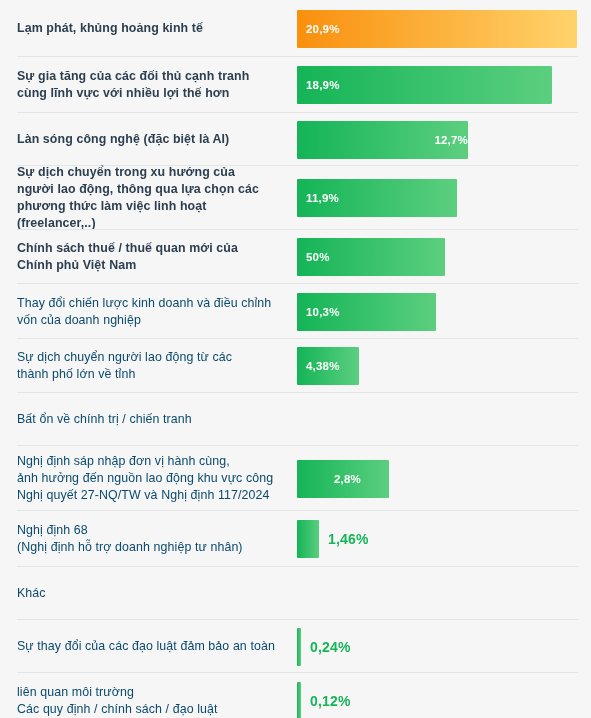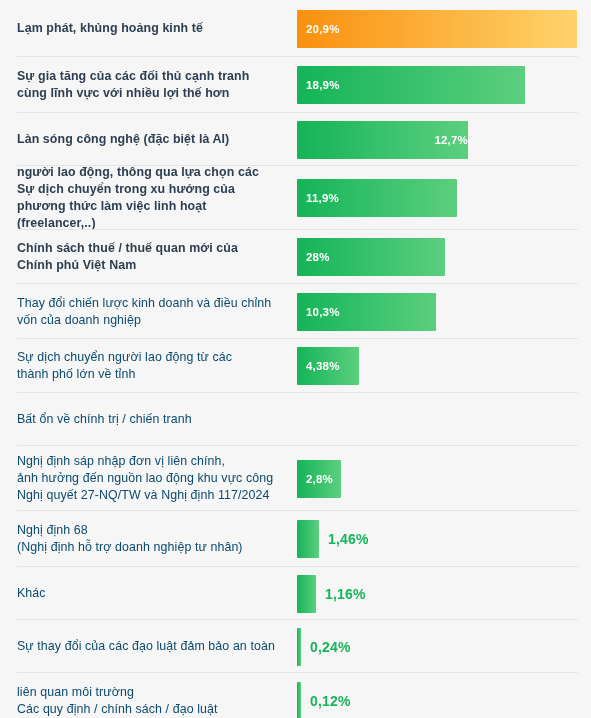--- a/index.html
+++ b/index.html
@@ -100,58 +100,58 @@
         </div>
       </div>
       <div class="sep"></div>
     </div>
     <div class="row" style="height: 56px;">
       <div class="label-cell bold">
         <div>Sự gia tăng của các đối thủ cạnh tranh</div>
         <div>cùng lĩnh vực với nhiều lợi thế hơn</div>
       </div>
       <div class="bar-cell">
-        <div class="bar green" style="width: 228px;">
+        <div class="bar green" style="width: 255px;">
           <span class="bar-value-in">18,9%</span>
         </div>
       </div>
       <div class="sep"></div>
     </div>
     <div class="row" style="height: 53px;">
       <div class="label-cell bold">
         <div>Làn sóng công nghệ (đặc biệt là AI)</div>
       </div>
       <div class="bar-cell">
         <div class="bar green" style="width: 171px; justify-content: flex-end;">
           <span class="bar-value-in">12,7%</span>
         </div>
       </div>
       <div class="sep"></div>
     </div>
     <div class="row" style="height: 64px;">
       <div class="label-cell bold">
+        <div>Sự dịch chuyển trong xu hướng của</div>
         <div>người lao động, thông qua lựa chọn các</div>
-        <div>Sự dịch chuyển trong xu hướng của</div>
         <div>phương thức làm việc linh hoạt (freelancer,..)</div>
       </div>
       <div class="bar-cell">
         <div class="bar green" style="width: 160px;">
           <span class="bar-value-in">11,9%</span>
         </div>
       </div>
       <div class="sep"></div>
     </div>
     <div class="row" style="height: 54px;">
       <div class="label-cell bold">
         <div>Chính sách thuế / thuế quan mới của</div>
         <div>Chính phủ Việt Nam</div>
       </div>
       <div class="bar-cell">
         <div class="bar green" style="width: 148px;">
-          <span class="bar-value-in">28%</span>
+          <span class="bar-value-in">50%</span>
         </div>
       </div>
       <div class="sep"></div>
     </div>
     <div class="row" style="height: 55px;">
       <div class="label-cell">
         <div>Thay đổi chiến lược kinh doanh và điều chỉnh</div>
         <div>vốn của doanh nghiệp</div>
       </div>
       <div class="bar-cell">
@@ -174,49 +174,45 @@
       <div class="sep"></div>
     </div>
     <div class="row" style="height: 53px;">
       <div class="label-cell">
         <div>Bất ổn về chính trị / chiến tranh</div>
       </div>
       <div class="sep"></div>
     </div>
     <div class="row" style="height: 65px;">
       <div class="label-cell">
-        <div>Nghị định sáp nhập đơn vị liên chính,</div>
+        <div>Nghị định sáp nhập đơn vị hành cùng,</div>
         <div>ảnh hưởng đến nguồn lao động khu vực công</div>
         <div>Nghị quyết 27-NQ/TW và Nghị định 117/2024</div>
       </div>
       <div class="bar-cell">
-        <div class="bar green" style="width: 44px;">
+        <div class="bar green" style="width: 64px; padding-left: 28px;">
           <span class="bar-value-in">2,8%</span>
         </div>
       </div>
       <div class="sep"></div>
     </div>
     <div class="row" style="height: 56px; justify-content: flex-end;">
       <div class="label-cell">
         <div>Nghị định 68</div>
         <div>(Nghị định hỗ trợ doanh nghiệp tư nhân)</div>
       </div>
       <div class="bar-cell">
         <div class="bar green" style="width: 22px;"></div>
         <span class="bar-value-out">1,46%</span>
       </div>
       <div class="sep"></div>
     </div>
     <div class="row" style="height: 53px;">
       <div class="label-cell">
         <div>Khác</div>
-      </div>
-      <div class="bar-cell">
-        <div class="bar green" style="width: 19px;"></div>
-        <span class="bar-value-out">1,16%</span>
       </div>
       <div class="sep"></div>
     </div>
     <div class="row" style="height: 53px;">
       <div class="label-cell">
         <div>Sự thay đổi của các đạo luật đảm bảo an toàn</div>
       </div>
       <div class="bar-cell">
         <div class="bar green" style="width: 4px;"></div>
         <span class="bar-value-out">0,24%</span>

